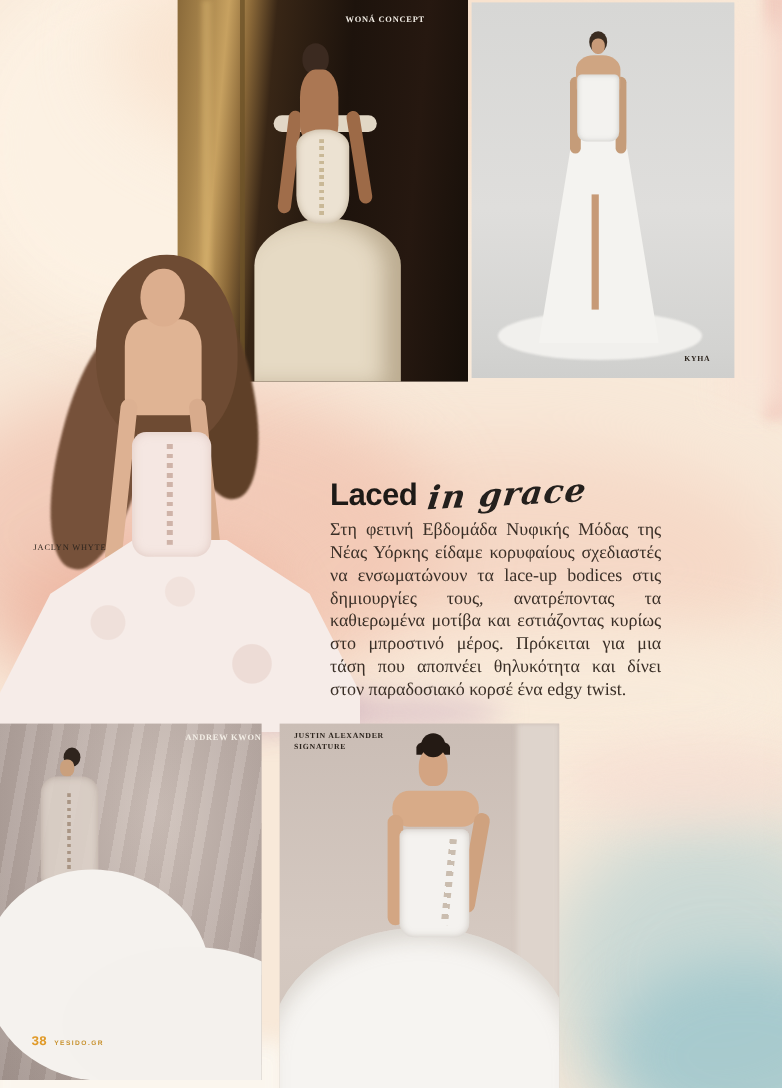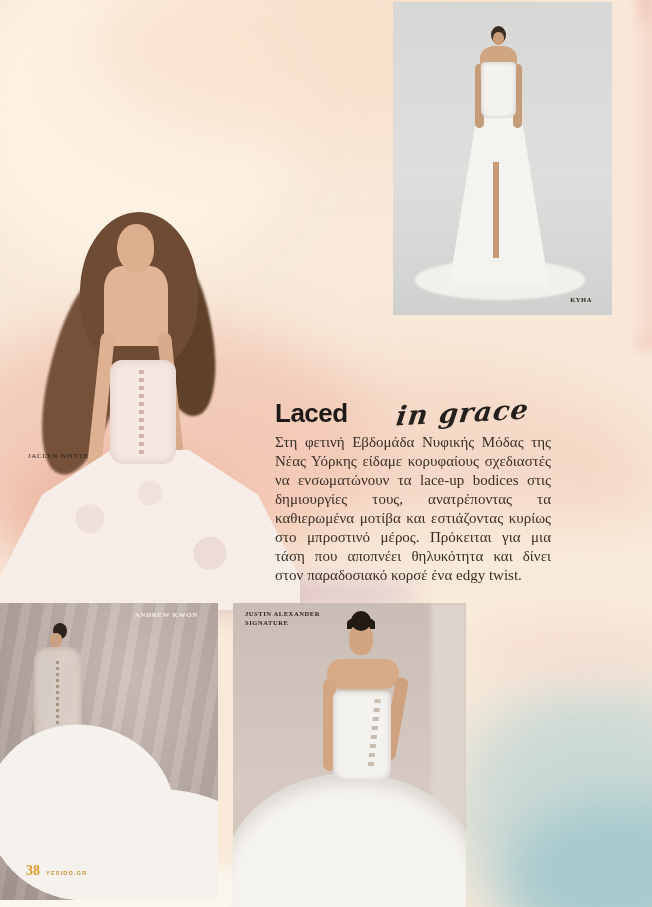--- a/index.html
+++ b/index.html
@@ -92,43 +92,43 @@
   .jus-face{position:absolute;left:116px;top:20px;width:24px;height:32px;background:#d3a482;border-radius:48% 48% 42% 42%;}
   .jus-hairline{position:absolute;left:114px;top:14px;width:28px;height:12px;background:#241a14;border-radius:50% 50% 0 0;}
   .jus-shoulders{position:absolute;left:94px;top:56px;width:72px;height:30px;background:#d8ab88;border-radius:14px;}
   .jus-armL{position:absolute;left:90px;top:76px;width:13px;height:92px;background:#d3a683;border-radius:7px;}
   .jus-armR{position:absolute;left:156px;top:74px;width:13px;height:84px;background:#cfa27f;border-radius:7px;transform:rotate(10deg);}
   .jus-bodice{position:absolute;left:100px;top:88px;width:58px;height:90px;background:#f4f2ef;border-radius:6px 6px 12px 12px;box-shadow:inset 0 0 6px rgba(160,150,140,.5);}
   .jus-lacing{position:absolute;left:138px;top:96px;width:6px;height:72px;background:repeating-linear-gradient(180deg,#cabdaf 0 4px,transparent 4px 9px);transform:rotate(6deg);}
   .jus-skirt{position:absolute;left:-8px;top:170px;width:252px;height:160px;background:#f6f4f1;border-radius:50% 50% 0 0/62% 62% 0 0;box-shadow:inset 0 10px 16px rgba(170,160,150,.35);}
   
   .article{position:absolute;left:275px;top:399px;width:276px;z-index:5;}
-  .headline{margin:0;display:flex;align-items:baseline;gap:40px;}
+  .headline{margin:0;display:flex;align-items:baseline;}
   .title-main{
     font-family:"Liberation Sans", sans-serif;font-weight:bold;
     font-size:26px;color:#1d1a17;letter-spacing:-.5px;line-height:1;
   }
   .title-accent{
     font-family:"DejaVu Serif", serif;font-style:italic;
     font-size:27px;color:#24201d;margin-left:9px;transform:skewX(-10deg) rotate(-3deg);
     letter-spacing:1px;line-height:1;
   }
   .body-text{
     margin:7px 0 0 0;font-size:15px;line-height:1.27;text-align:justify;
     color:#3a2f27;font-family:"Liberation Serif", serif;
   }
   
   .lbl-wona{left:140px;top:12px;}
   .lbl-kyha{right:20px;bottom:12px;font-size:6.5px;}
   .lbl-jaclyn{position:absolute;left:28px;top:452px;z-index:5;font-size:7px;font-weight:normal;letter-spacing:.09em;color:#2c241d;}
-  .lbl-andrew{right:20px;top:8px;}
+  .lbl-andrew{right:0;top:8px;}
   .lbl-justin{left:12px;top:7px;font-size:6.5px;line-height:1.35;}
   
   .footer{position:absolute;left:26px;top:863px;z-index:6;display:flex;align-items:baseline;gap:6px;}
-  .page-num{font-family:Liberation Serif, serif;font-weight:bold;font-size:14px;color:#e09a28;}
+  .page-num{font-family:Liberation Mono, monospace;font-weight:bold;font-size:11px;color:#e09a28;}
   .site-name{font-family:"Liberation Sans", sans-serif;font-size:5.5px;font-weight:bold;letter-spacing:.22em;color:#c8922f;}
 </style>
 </head>
 <body>
 
 <div class="page">
 
   <div class="wc wc1"></div>
   <div class="wc wc2"></div>
   <div class="wc wc3"></div>
@@ -137,20 +137,33 @@
   <div class="wc wc6"></div>
   <div class="wc wc7"></div>
   <div class="wc wc8"></div>
   <div class="wc wc9"></div>
   <div class="wc wc10"></div>
   <div class="wc wc11"></div>
   <div class="wc wc12"></div>
   <div class="wc wc13"></div>
   <div class="wc wc14"></div>
 
+  <figure class="photo wona">
+    <div class="wona-doorhl"></div>
+    <div class="wona-doorline"></div>
+    <div class="wona-sleeve"></div>
+    <div class="wona-armL"></div>
+    <div class="wona-armR"></div>
+    <div class="wona-head"></div>
+    <div class="wona-torso"></div>
+    <div class="wona-skirt"></div>
+    <div class="wona-corset"></div>
+    <div class="wona-lace"></div>
+    <span class="photo-label label-light lbl-wona">WONÁ CONCEPT</span>
+  </figure>
 
   <figure class="photo kyha">
     <div class="kyha-train"></div>
     <div class="kyha-skirt"></div>
     <div class="kyha-slit"></div>
     <div class="kyha-armL"></div>
     <div class="kyha-armR"></div>
     <div class="kyha-torso"></div>
     <div class="kyha-bodice"></div>
     <div class="kyha-head"></div>

